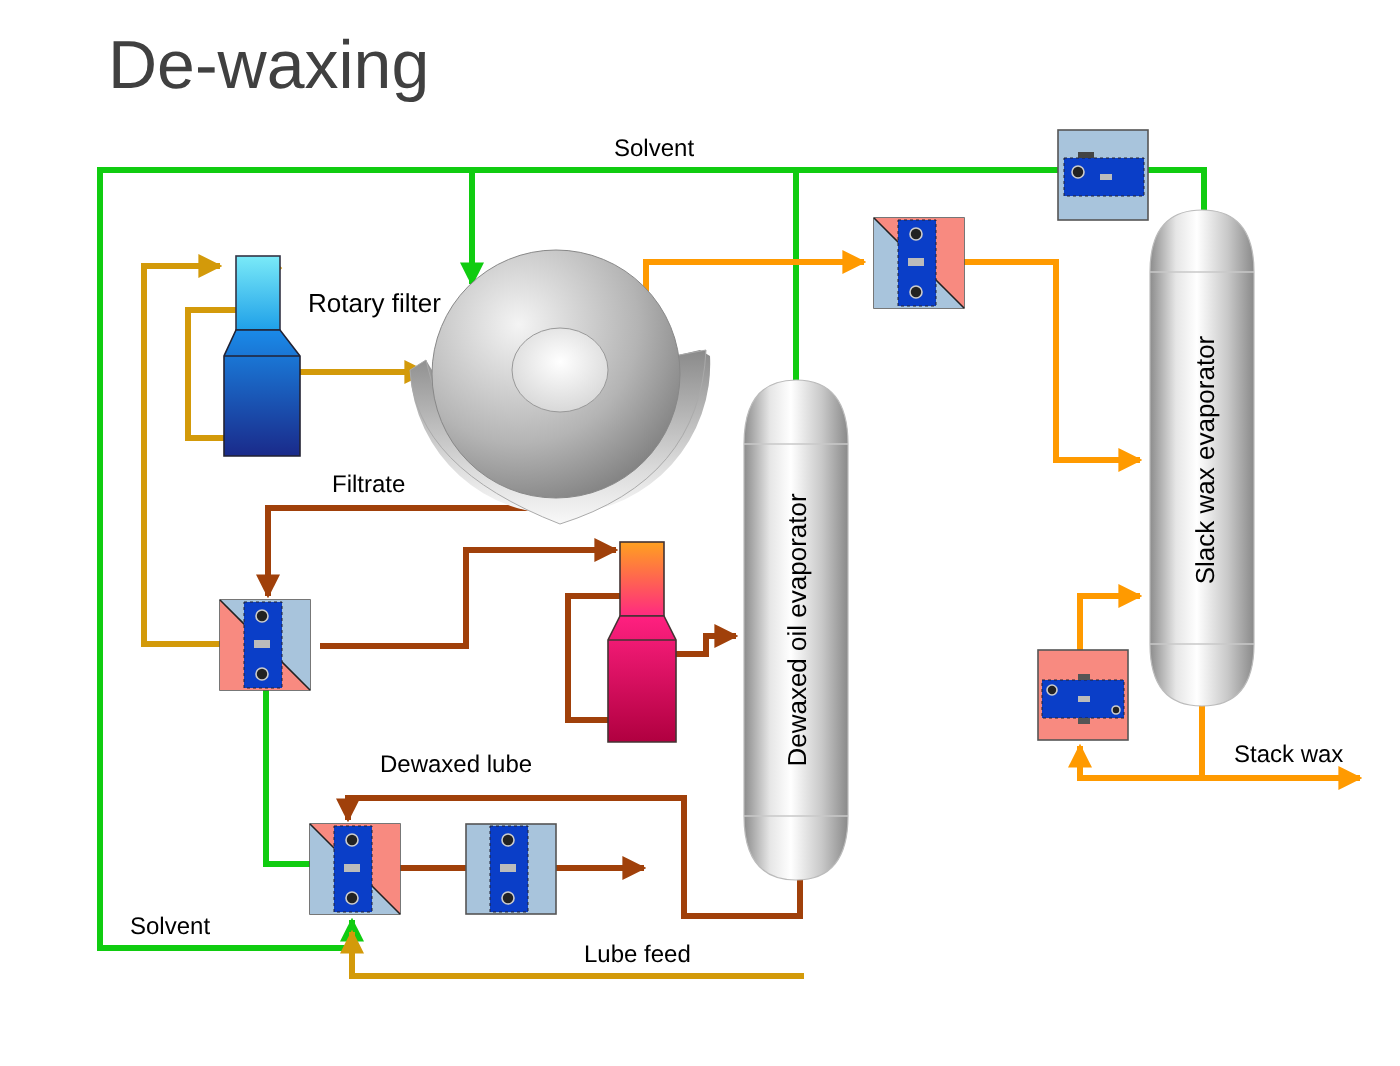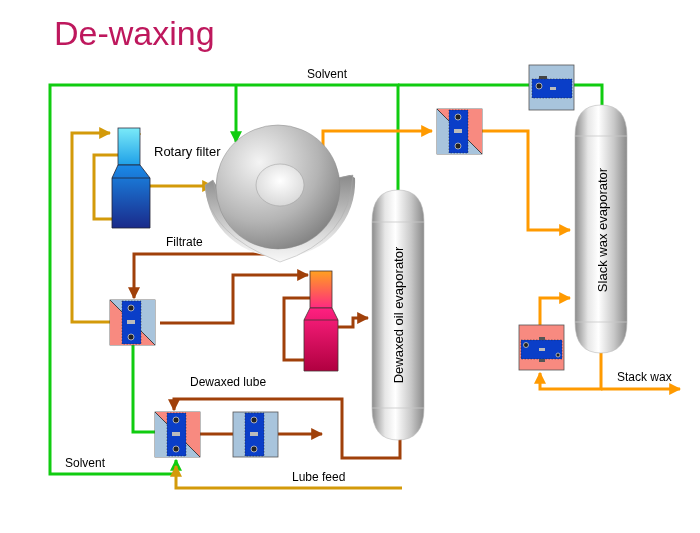--- a/index.html
+++ b/index.html
@@ -1,17 +1,17 @@
 <!DOCTYPE html>
 <html><head>
 <meta charset="utf-8">
 <style>
   html, body { margin: 0; padding: 0; background: #ffffff; }
   body { width: 700px; height: 533px; overflow: hidden; position: relative; font-family: "Liberation Sans", sans-serif; }
-  #title { position: absolute; left: 54px; top: 14px; font-size: 34px; color: #be185d; font-family: "Liberation Sans", sans-serif; }
+  #title { position: absolute; left: 54px; top: 14px; font-size: 34px; color: #404040; font-family: "Liberation Sans", sans-serif; }
   svg text { font-family: "Liberation Sans", sans-serif; fill: #000; }
 </style>
 </head>
 <body>
 
 <div id="title">De-waxing</div>
 
 <svg id="diagram" width="700" height="533" viewBox="0 0 700 533" style="position:absolute;left:0;top:0;">
   <defs>
     <linearGradient id="steelH" x1="0" y1="0" x2="1" y2="0">

